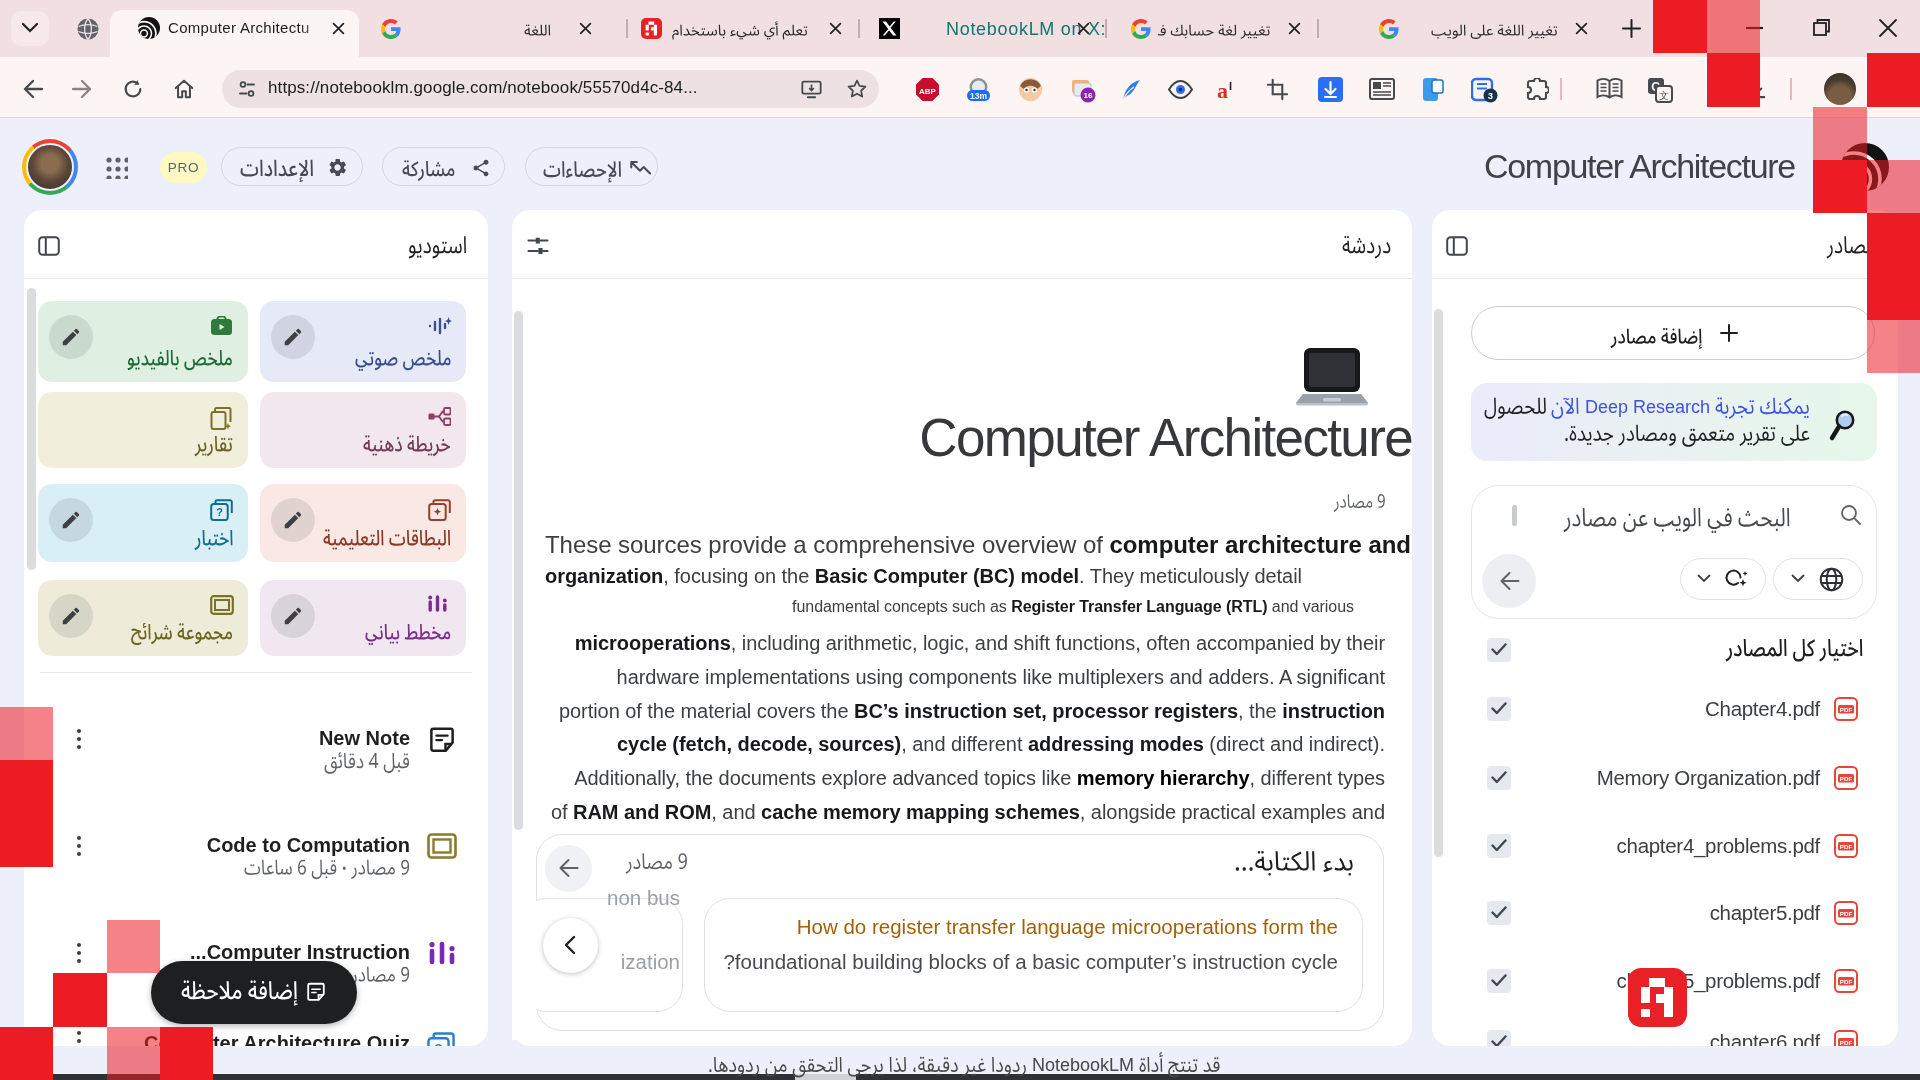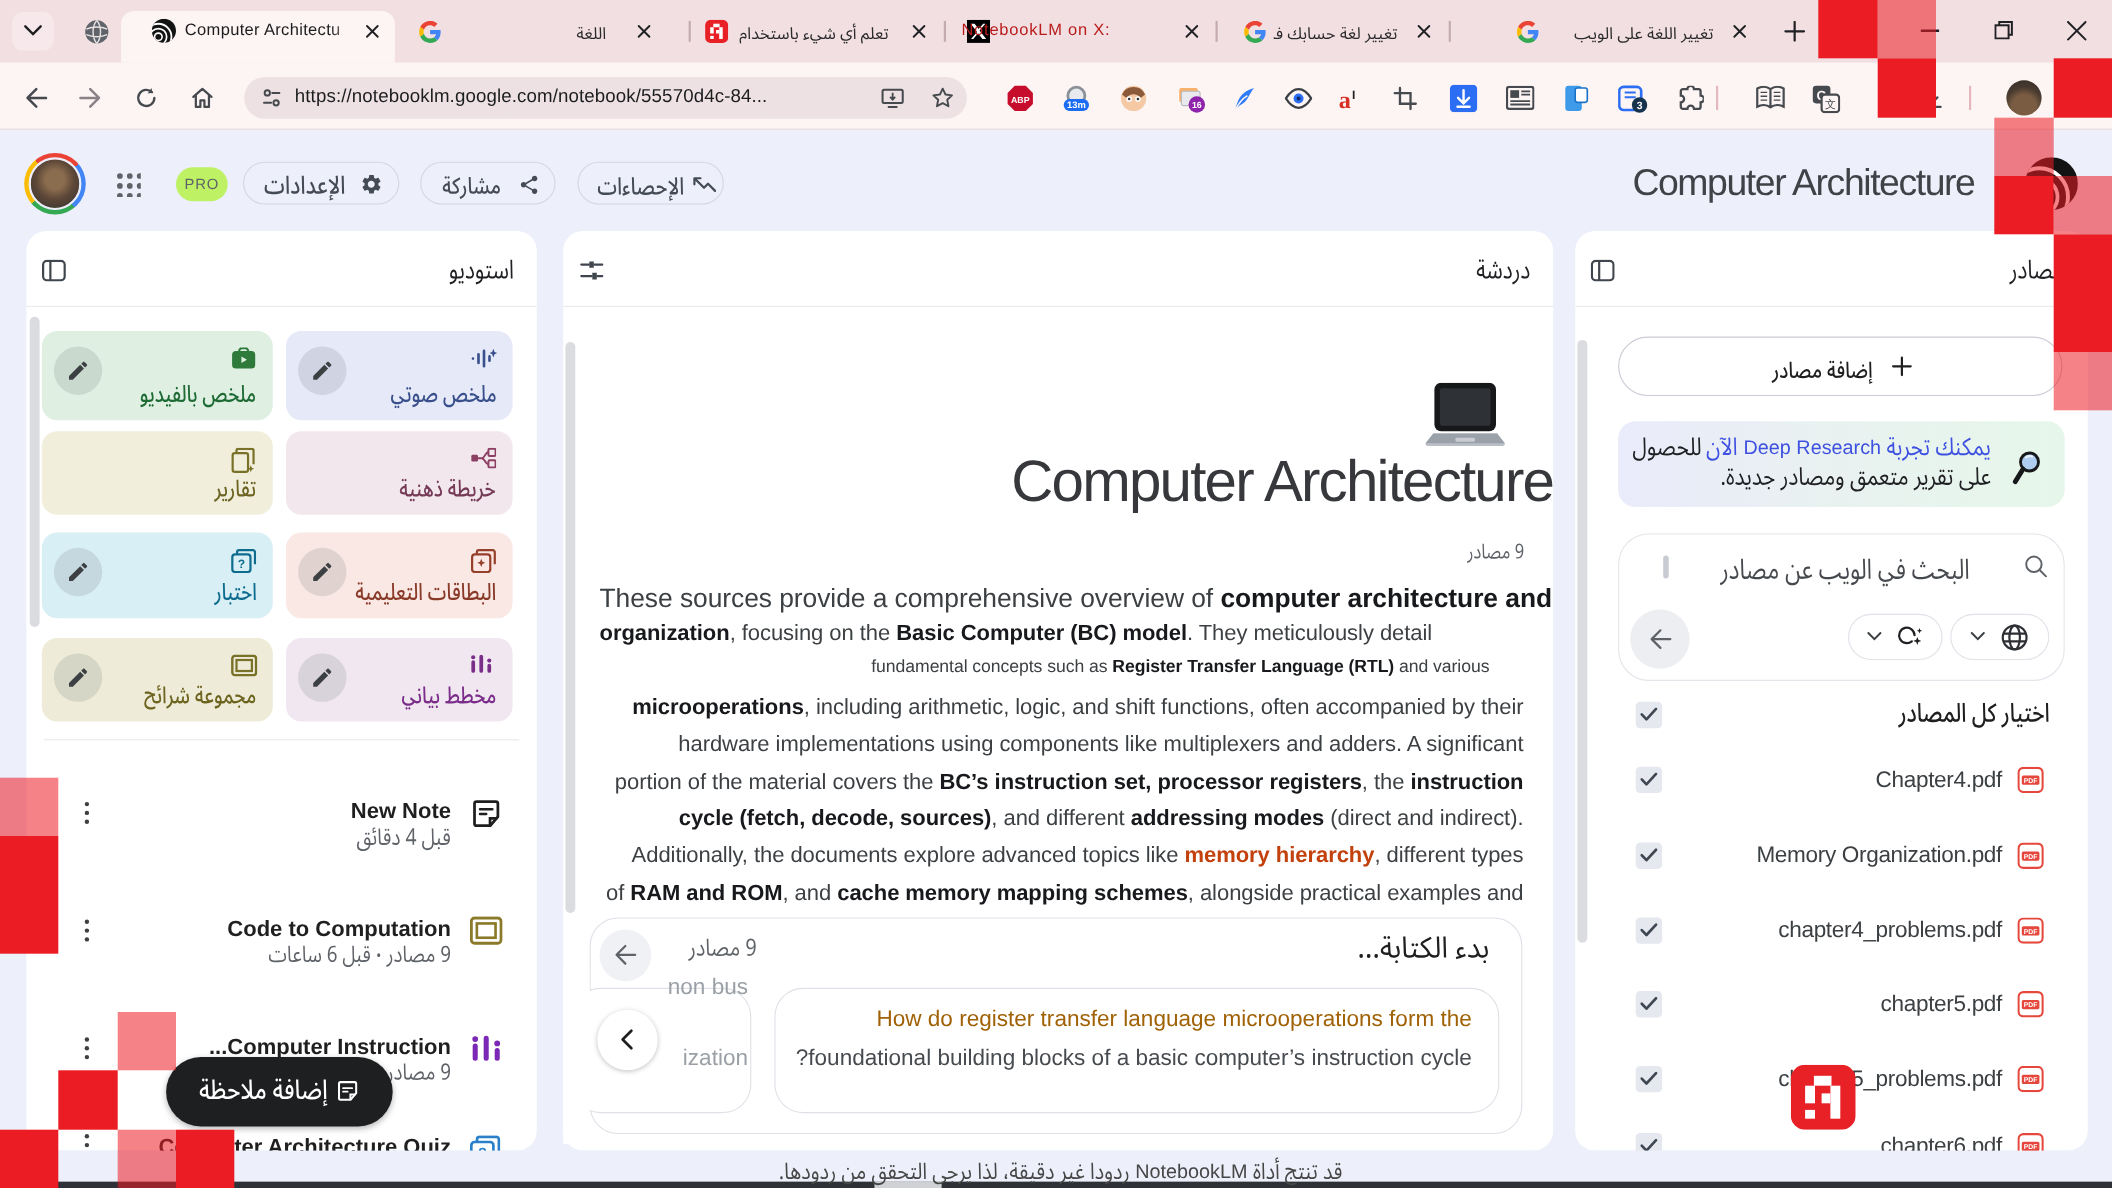--- a/index.html
+++ b/index.html
@@ -64,21 +64,21 @@
     </svg>
   </div>
 <svg class="abs" style="left:829px;top:22px" width="13" height="13" viewBox="0 0 12 12">
     <path d="M1.5 1.5 L10.5 10.5 M10.5 1.5 L1.5 10.5" stroke="#202124" stroke-width="1.6" stroke-linecap="round"></path>
   </svg>
 <div class="abs" style="left:858px;top:19px;width:2px;height:19px;background:#c4abb0"></div>
 <svg class="abs" style="left:879px;top:18px" width="21" height="21" viewBox="0 0 24 24">
     <rect width="24" height="24" fill="#000"></rect>
     <path d="M4 4 L10.5 12.6 L4.3 20 H6.6 L11.6 14 L16.1 20 H20 L13.2 11 L19.2 4 H16.9 L12.2 9.6 L8 4 Z" fill="#fff"></path>
   </svg>
-<div class="abs" style="left:874px;top:19px;font-size:15px;letter-spacing:0.7px;color:#b91c1c;white-space:nowrap">NotebookLM on X:</div>
+<div class="abs" style="left:946px;top:19px;font-size:18px;letter-spacing:0.7px;color:#0f766e;white-space:nowrap">NotebookLM on X:</div>
 <svg class="abs" style="left:1077px;top:22px" width="13" height="13" viewBox="0 0 12 12">
     <path d="M1.5 1.5 L10.5 10.5 M10.5 1.5 L1.5 10.5" stroke="#202124" stroke-width="1.6" stroke-linecap="round"></path>
   </svg>
 <div class="abs" style="left:1105px;top:19px;width:2px;height:19px;background:#c4abb0"></div>
 <svg class="abs" style="left:1131px;top:19px" width="20" height="20" viewBox="0 0 48 48">
     <path fill="#EA4335" d="M24 9.5c3.54 0 6.71 1.22 9.21 3.6l6.85-6.85C35.9 2.38 30.47 0 24 0 14.62 0 6.51 5.38 2.56 13.22l7.98 6.19C12.43 13.72 17.74 9.5 24 9.5z"></path>
     <path fill="#4285F4" d="M46.98 24.55c0-1.57-.15-3.09-.38-4.55H24v9.02h12.94c-.58 2.96-2.26 5.48-4.78 7.18l7.73 6c4.51-4.18 7.09-10.36 7.09-17.65z"></path>
     <path fill="#FBBC05" d="M10.53 28.59c-.48-1.45-.76-2.99-.76-4.59s.27-3.14.76-4.59l-7.98-6.19C.92 16.46 0 20.12 0 24c0 3.88.92 7.54 2.56 10.78l7.97-6.19z"></path>
     <path fill="#34A853" d="M24 48c6.48 0 11.93-2.13 15.89-5.81l-7.73-6c-2.15 1.45-4.92 2.3-8.16 2.3-6.26 0-11.57-4.22-13.47-9.91l-7.98 6.19C6.51 42.62 14.62 48 24 48z"></path>
   </svg>
@@ -232,21 +232,21 @@
     <circle cx="4" cy="4" r="2.6" fill="#5f6368"></circle>
     <circle cx="13" cy="4" r="2.6" fill="#5f6368"></circle>
     <circle cx="22" cy="4" r="2.6" fill="#5f6368"></circle>
     <circle cx="4" cy="13" r="2.6" fill="#5f6368"></circle>
     <circle cx="13" cy="13" r="2.6" fill="#5f6368"></circle>
     <circle cx="22" cy="13" r="2.6" fill="#5f6368"></circle>
     <circle cx="4" cy="22" r="2.6" fill="#5f6368"></circle>
     <circle cx="13" cy="22" r="2.6" fill="#5f6368"></circle>
     <circle cx="22" cy="22" r="2.6" fill="#5f6368"></circle>
   </svg>
-<div class="abs flex" style="left:160px;top:152px;width:47px;height:31px;background:#bef264;border-radius:16px;justify-content:center;font-size:13.5px;color:#5f6368;letter-spacing:0.8px">PRO</div>
+<div class="abs flex" style="left:160px;top:152px;width:47px;height:31px;background:#fef9c3;border-radius:16px;justify-content:center;font-size:13.5px;color:#5f6368;letter-spacing:0.8px">PRO</div>
 <div class="abs" style="left:221px;top:147px;width:142px;height:39px;border:1px solid #d3d7e2;border-radius:20px"></div>
 <svg style="display:block;margin-top:12.5px;position:absolute;left:240px;top:138px" width="74.0" height="35.3" viewBox="0 -1100 3895 1550" preserveAspectRatio="none" overflow="visible">
     <path transform="scale(1,-1)" fill="#454b54" d="M400 -21 426 78Q537 78 618 84Q699 90 751 103Q804 116 830 138Q855 160 855 192Q855 229 842 279Q828 330 807 385L900 415Q913 383 925 345Q936 307 944 270Q952 233 952 202Q952 142 925 100Q898 57 835 31Q772 4 666 -9Q560 -21 400 -21ZM400 -21Q305 -21 236 -8Q166 5 121 31Q75 57 53 96Q31 135 31 188Q31 216 35 244Q39 272 47 300Q54 328 61 353L150 332Q146 316 141 295Q136 274 133 254Q130 233 130 217Q130 169 156 138Q183 108 247 93Q312 78 426 78L446 11ZM566 411Q543 411 527 428Q511 444 511 466Q511 489 527 506Q543 522 566 522Q589 522 605 506Q621 489 621 466Q621 444 605 428Q589 411 566 411ZM419 412Q395 412 379 428Q363 444 363 467Q363 489 379 506Q395 523 419 523Q441 523 457 506Q473 489 473 467Q473 444 457 428Q441 412 419 412Z M1090 0 1070 719H1169L1189 0Z M1285 44 1328 130Q1353 116 1388 105Q1423 94 1467 94Q1513 94 1541 103Q1568 112 1581 130Q1595 147 1595 171Q1595 190 1585 220Q1576 249 1549 299Q1521 349 1465 428L1548 483Q1600 412 1632 351Q1665 290 1680 243Q1696 195 1696 160Q1696 116 1673 79Q1651 41 1602 17Q1553 -6 1472 -6Q1438 -6 1404 -0Q1369 5 1339 16Q1308 28 1285 44Z M1827 0 1807 719H1906L1926 0Z M2203 94Q2251 94 2279 104Q2307 113 2319 131Q2332 148 2332 171Q2332 192 2320 221Q2309 250 2290 285Q2272 320 2249 356Q2226 393 2202 428L2285 483Q2326 424 2355 371Q2385 317 2405 271Q2425 225 2435 186Q2448 146 2465 126Q2482 106 2502 100Q2522 94 2540 94Q2566 94 2577 80Q2589 66 2589 47Q2589 26 2573 11Q2558 -5 2530 -5Q2494 -5 2462 7Q2430 20 2407 47Q2384 75 2373 121L2419 140Q2417 103 2396 70Q2376 36 2331 15Q2286 -6 2209 -6Q2175 -6 2140 -0Q2106 5 2076 16Q2045 28 2022 44L2065 130Q2090 116 2125 105Q2161 94 2203 94Z M2531 -5 2541 94Q2599 94 2631 95Q2663 96 2678 98Q2693 99 2700 99Q2684 109 2663 130Q2641 151 2625 183Q2608 216 2608 261Q2608 319 2636 363Q2664 407 2713 431Q2762 456 2824 456Q2850 456 2876 452Q2902 448 2928 440L2909 346Q2889 351 2867 354Q2845 357 2827 357Q2792 357 2765 345Q2738 332 2723 310Q2708 287 2708 256Q2708 232 2717 213Q2727 193 2743 178Q2758 162 2777 152Q2797 141 2815 135Q2834 130 2848 130Q2864 135 2876 138Q2889 142 2903 147Q2917 152 2936 160Q2955 168 2985 181L3018 91Q2946 60 2873 38Q2801 17 2718 6Q2635 -5 2531 -5Z M3147 -269 3135 -216Q3160 -211 3175 -207Q3190 -204 3209 -199L3203 -219Q3179 -211 3158 -188Q3137 -164 3137 -134Q3137 -106 3150 -87Q3164 -69 3185 -59Q3207 -50 3231 -50Q3242 -50 3253 -52Q3265 -54 3275 -57L3268 -108Q3259 -106 3250 -104Q3242 -103 3232 -103Q3214 -103 3203 -111Q3192 -119 3192 -134Q3192 -151 3204 -164Q3216 -178 3231 -185Q3246 -192 3257 -192L3216 -196Q3240 -190 3262 -183Q3283 -177 3300 -170L3316 -220Q3294 -228 3264 -237Q3235 -246 3204 -255Q3174 -263 3147 -269ZM3443 536Q3443 561 3440 593Q3437 624 3433 655Q3428 686 3424 708L3526 720Q3530 700 3533 668Q3537 635 3539 602Q3542 569 3542 544Q3542 495 3534 449Q3527 404 3512 361Q3497 318 3473 278L3459 256Q3431 213 3392 173Q3353 134 3302 98H3410Q3444 98 3462 105Q3480 112 3487 124Q3493 136 3493 150Q3493 175 3461 214Q3429 253 3373 301Q3316 350 3244 404Q3171 459 3090 514L3145 592Q3244 523 3318 466Q3392 409 3443 363Q3494 316 3525 277Q3557 237 3571 203Q3585 169 3585 139Q3585 114 3577 90Q3569 66 3550 45Q3532 25 3498 12Q3465 0 3414 0H3165V97Q3268 171 3329 239Q3389 308 3416 381Q3443 453 3443 536Z M3735 0 3715 719H3814L3834 0Z"></path>
   </svg>
 <svg class="abs" style="left:327px;top:157px" width="21" height="21" viewBox="0 0 24 24">
     <path fill="#454b54" d="M19.4 13c.04-.33.06-.66.06-1s-.02-.67-.07-1l2.03-1.58c.18-.14.23-.41.11-.61l-1.92-3.32c-.12-.21-.37-.29-.59-.21l-2.39.96c-.5-.38-1.03-.7-1.62-.94L14.64 2.8c-.03-.23-.24-.4-.48-.4h-3.84c-.24 0-.44.17-.47.4l-.36 2.54c-.59.24-1.13.57-1.62.94l-2.39-.96c-.22-.09-.47 0-.59.21L2.97 8.85c-.12.2-.08.47.11.61L5.1 11.04c-.05.33-.08.66-.08 1s.03.67.08 1l-2.03 1.58c-.18.14-.23.41-.11.61l1.92 3.32c.12.21.37.29.59.21l2.39-.96c.5.38 1.03.7 1.62.94l.36 2.54c.03.23.23.4.47.4h3.84c.24 0 .45-.17.48-.4l.36-2.54c.59-.24 1.12-.56 1.62-.94l2.39.96c.22.08.47 0 .59-.21l1.92-3.32c.12-.2.07-.47-.11-.61L19.4 13zm-7.4 2.6c-2 0-3.6-1.6-3.6-3.6s1.6-3.6 3.6-3.6 3.6 1.6 3.6 3.6-1.6 3.6-3.6 3.6z"></path>
   </svg>
 <div class="abs" style="left:382px;top:147px;width:123px;height:39px;border:1px solid #d3d7e2;border-radius:20px"></div>
 <svg style="display:block;margin-top:11.5px;position:absolute;left:402px;top:141px" width="53.4" height="32.5" viewBox="0 -1100 3051 1550" preserveAspectRatio="none" overflow="visible">
     <path transform="scale(1,-1)" fill="#454b54" d="M507 -5Q448 -5 403 11Q359 28 333 66Q308 105 304 173L288 537H386L403 200Q405 155 419 132Q432 109 456 102Q481 94 517 94Q543 94 554 80Q566 66 566 47Q566 26 550 11Q534 -5 507 -5ZM346 100Q286 83 230 83Q174 84 128 101Q83 118 56 151Q29 184 29 232Q29 278 51 317Q73 356 112 386Q151 416 203 436Q255 457 314 465L328 364Q280 362 243 351Q205 340 179 323Q154 306 140 286Q126 266 126 245Q126 225 141 212Q156 199 179 191Q203 184 232 183Q260 182 288 185Q316 189 338 196ZM332 649Q309 649 293 665Q276 681 276 704Q276 726 293 743Q309 760 332 760Q355 760 371 743Q387 726 387 704Q387 681 371 665Q355 649 332 649ZM185 649Q161 649 145 665Q129 682 129 704Q129 726 145 743Q161 760 185 760Q207 760 223 743Q239 726 239 704Q239 682 223 665Q207 649 185 649Z M507 -5 517 94H625Q673 94 702 99Q731 105 746 114Q761 123 766 135Q771 146 771 159Q771 178 755 210Q739 242 689 291Q663 317 636 340Q609 363 585 382Q562 402 548 415Q533 429 533 436Q533 451 536 467Q538 482 542 495Q547 507 554 514Q573 534 605 555Q638 576 681 600Q725 624 780 651Q835 678 900 709L941 621Q868 587 816 562Q764 536 725 516Q687 495 656 476Q626 457 598 436L612 485Q682 430 731 384Q780 337 810 297Q841 256 855 220Q870 183 870 148Q870 125 861 99Q852 72 825 48Q798 25 745 10Q693 -5 607 -5Z M939 -230 903 -139Q1000 -107 1054 -65Q1108 -23 1130 23Q1152 69 1152 113Q1152 141 1145 168Q1139 195 1124 229Q1109 262 1084 307L1174 352Q1211 286 1229 228Q1246 169 1246 122Q1246 63 1228 14Q1210 -35 1179 -75Q1148 -114 1108 -144Q1068 -174 1025 -196Q981 -217 939 -230Z M1609 -5Q1525 -5 1480 13Q1435 32 1418 70Q1401 109 1398 170L1378 719H1477L1498 212Q1500 164 1507 138Q1515 113 1540 104Q1566 94 1619 94Q1645 94 1656 80Q1668 66 1668 47Q1668 26 1652 11Q1636 -5 1609 -5Z M1609 -5 1619 94Q1651 94 1672 99Q1692 104 1705 122Q1719 141 1730 181Q1742 221 1757 292L1848 270Q1843 246 1835 211Q1828 177 1828 149Q1828 133 1836 120Q1844 108 1863 101Q1882 94 1915 94Q1944 94 1963 99Q1981 104 1994 124Q2007 143 2017 185Q2027 226 2038 299L2131 283Q2127 263 2123 237Q2119 211 2116 187Q2113 162 2113 146Q2113 133 2119 120Q2126 108 2146 101Q2166 94 2204 94Q2253 94 2275 115Q2297 135 2297 177Q2297 200 2296 226Q2295 252 2293 284Q2290 316 2285 358L2374 364Q2381 282 2389 229Q2397 177 2411 147Q2426 118 2452 106Q2477 94 2519 94Q2545 94 2556 80Q2568 66 2568 47Q2568 26 2552 11Q2536 -5 2509 -5Q2477 -5 2449 3Q2422 11 2400 27Q2379 42 2364 65Q2349 88 2342 118L2360 112Q2348 65 2324 40Q2300 15 2268 5Q2235 -5 2195 -5Q2151 -5 2121 6Q2090 18 2073 42Q2056 66 2053 104H2087Q2067 57 2045 34Q2022 10 1990 3Q1957 -5 1904 -5Q1877 -5 1847 3Q1817 11 1795 35Q1772 60 1766 111L1803 116Q1785 62 1758 37Q1730 11 1694 3Q1657 -5 1609 -5ZM2064 565Q2042 565 2026 581Q2011 597 2011 619Q2011 641 2026 656Q2042 672 2064 672Q2086 672 2101 656Q2117 641 2117 619Q2117 597 2101 581Q2086 565 2064 565ZM1993 449Q1970 449 1955 465Q1939 481 1939 502Q1939 524 1955 540Q1970 556 1993 556Q2014 556 2030 540Q2045 524 2045 502Q2045 481 2030 465Q2014 449 1993 449ZM2134 449Q2112 449 2096 465Q2081 481 2081 502Q2081 524 2096 540Q2112 556 2134 556Q2156 556 2172 540Q2187 524 2187 502Q2187 481 2172 465Q2156 449 2134 449Z M2509 -5 2519 94Q2546 94 2564 106Q2582 118 2600 146Q2618 174 2640 221Q2669 283 2699 317Q2729 350 2759 363Q2789 375 2819 375Q2856 375 2888 357Q2919 340 2943 309Q2967 279 2980 243Q2994 206 2994 169Q2994 111 2972 74Q2951 36 2916 18Q2882 0 2842 0Q2807 0 2756 13Q2705 26 2635 74L2677 155Q2725 124 2765 111Q2804 99 2830 99Q2856 99 2872 106Q2888 113 2895 127Q2903 141 2903 160Q2903 186 2890 213Q2877 240 2857 258Q2837 276 2814 276Q2795 276 2779 265Q2762 253 2746 226Q2729 198 2707 151Q2684 99 2662 68Q2640 37 2617 21Q2595 5 2569 0Q2542 -5 2509 -5Z"></path>
@@ -474,21 +474,21 @@
 <svg style="display:block;margin-top:10.3px;position:absolute;left:1334.4px;top:477px" width="51.6" height="29.1" viewBox="0 -1100 3441 1550" preserveAspectRatio="none" overflow="visible">
     <path transform="scale(1,-1)" fill="#5f6368" d="M4 -230 -25 -154Q76 -122 130 -78Q185 -33 206 15Q226 63 226 107Q226 135 220 161Q214 187 199 220Q184 253 157 302L230 339Q268 274 284 216Q301 158 301 114Q301 51 280 0Q260 -51 226 -90Q193 -130 154 -158Q114 -186 74 -204Q35 -222 4 -230Z M402 45 442 114Q462 101 498 89Q534 77 582 77Q632 77 662 87Q691 97 704 116Q718 136 718 162Q718 182 710 212Q701 241 673 292Q645 342 587 424L656 469Q709 396 740 337Q772 278 786 234Q799 189 799 157Q799 117 779 80Q759 42 712 18Q665 -6 582 -6Q546 -6 512 0Q479 6 451 18Q423 29 402 45Z M1135 -5Q1055 -5 1012 13Q970 31 954 69Q938 107 936 167L916 714H998L1018 199Q1020 150 1028 124Q1035 97 1062 87Q1088 77 1145 77Q1166 77 1176 66Q1185 54 1185 38Q1185 22 1171 8Q1157 -5 1135 -5Z M2084 -5Q2058 -5 2018 0Q1979 6 1938 20Q1898 34 1870 59L1952 100Q1987 86 2024 82Q2062 77 2094 77Q2115 77 2124 66Q2134 54 2134 38Q2134 22 2120 8Q2106 -5 2084 -5ZM1619 -18Q1531 -18 1472 -12Q1412 -5 1375 8Q1338 21 1319 41Q1300 61 1293 89L1316 97Q1291 49 1262 28Q1233 6 1202 0Q1170 -5 1135 -5L1145 77Q1180 77 1202 87Q1225 97 1240 120Q1254 143 1265 181Q1276 219 1289 275L1362 256Q1356 233 1351 212Q1346 191 1344 176Q1341 160 1341 151Q1341 127 1352 110Q1363 94 1394 84Q1425 73 1484 68Q1542 64 1637 64Q1703 64 1755 72Q1807 80 1842 96Q1878 113 1897 137Q1916 161 1916 192Q1916 214 1905 236Q1894 257 1871 272Q1848 287 1810 287Q1762 287 1714 262Q1667 237 1624 200Q1582 162 1549 123Q1516 84 1496 55L1409 58Q1441 110 1486 164Q1530 219 1584 266Q1637 312 1696 340Q1755 369 1816 369Q1871 369 1910 346Q1950 324 1972 286Q1993 248 1993 200Q1993 141 1958 92Q1924 42 1842 12Q1760 -18 1619 -18Z M2084 -5 2094 77Q2122 77 2141 89Q2160 101 2178 129Q2196 157 2217 204Q2246 268 2274 301Q2303 334 2332 346Q2360 358 2388 358Q2422 358 2451 340Q2480 323 2502 294Q2524 265 2536 230Q2549 196 2549 162Q2549 102 2528 66Q2507 31 2474 16Q2442 0 2407 0Q2376 0 2328 12Q2279 24 2205 73L2244 136Q2293 105 2332 94Q2372 82 2398 82Q2427 82 2444 90Q2461 99 2469 115Q2477 131 2477 151Q2477 180 2463 209Q2449 238 2428 257Q2406 276 2382 276Q2364 276 2347 266Q2330 256 2312 229Q2294 202 2271 151Q2247 97 2226 66Q2204 34 2182 19Q2160 4 2136 -0Q2113 -5 2084 -5Z M3389 409Q3389 348 3380 288Q3372 227 3351 174Q3330 120 3293 78Q3256 37 3199 14Q3142 -10 3061 -10Q3041 -10 3014 -8Q2988 -5 2971 0V75Q2989 69 3013 66Q3037 62 3059 62Q3129 62 3174 85Q3220 108 3247 148Q3274 187 3286 240Q3298 292 3300 350H3294Q3279 327 3256 308Q3233 289 3200 278Q3168 267 3124 267Q3063 267 3016 292Q2970 318 2944 366Q2919 414 2919 483Q2919 558 2948 612Q2976 666 3027 695Q3078 724 3147 724Q3198 724 3242 704Q3286 685 3319 646Q3352 607 3370 548Q3389 489 3389 409ZM3147 650Q3085 650 3046 609Q3006 568 3006 484Q3006 416 3040 376Q3073 337 3143 337Q3191 337 3226 356Q3261 375 3280 405Q3300 435 3300 467Q3300 499 3290 532Q3281 564 3262 591Q3243 618 3214 634Q3185 650 3147 650Z"></path>
   </svg>
 <div class="abs" style="left:545px;top:531px;width:840px;font-size:24px;color:#3c4043;text-align:right;white-space:nowrap;letter-spacing:-0.05px"><span>These sources provide a comprehensive overview of </span><b style="color:#17191c">computer architecture and</b></div>
 <div class="abs" style="left:545px;top:565px;width:840px;font-size:20px;color:#3c4043;white-space:nowrap;letter-spacing:-0.05px"><b style="color:#17191c">organization</b><span>, focusing on the </span><b style="color:#17191c">Basic Computer (BC) model</b><span>. They meticulously detail</span></div>
 <div class="abs" style="left:514px;top:598px;width:840px;font-size:16px;color:#3c4043;text-align:right;white-space:nowrap;letter-spacing:-0.05px"><span>fundamental concepts such as </span><b style="color:#17191c">Register Transfer Language (RTL)</b><span> and various</span></div>
 <div class="abs" style="left:545px;top:632px;width:840px;font-size:20px;color:#3c4043;text-align:right;white-space:nowrap;letter-spacing:-0.05px"><b style="color:#17191c">microoperations</b><span>, including arithmetic, logic, and shift functions, often accompanied by their</span></div>
 <div class="abs" style="left:545px;top:666px;width:840px;font-size:20px;color:#3c4043;text-align:right;white-space:nowrap;letter-spacing:-0.05px"><span>hardware implementations using components like multiplexers and adders. A significant</span></div>
 <div class="abs" style="left:545px;top:700px;width:840px;font-size:20px;color:#3c4043;text-align:right;white-space:nowrap;letter-spacing:-0.05px"><span>portion of the material covers the </span><b style="color:#17191c">BC’s instruction set, processor registers</b><span>, the </span><b style="color:#17191c">instruction</b></div>
 <div class="abs" style="left:545px;top:733px;width:840px;font-size:20px;color:#3c4043;text-align:right;white-space:nowrap;letter-spacing:-0.05px"><b style="color:#17191c">cycle (fetch, decode, sources)</b><span>, and different </span><b style="color:#17191c">addressing modes</b><span> (direct and indirect).</span></div>
-<div class="abs" style="left:545px;top:767px;width:840px;font-size:20px;color:#3c4043;text-align:right;white-space:nowrap;letter-spacing:-0.05px"><span>Additionally, the documents explore advanced topics like </span><b style="color:#c2410c">memory hierarchy</b><span>, different types</span></div>
+<div class="abs" style="left:545px;top:767px;width:840px;font-size:20px;color:#3c4043;text-align:right;white-space:nowrap;letter-spacing:-0.05px"><span>Additionally, the documents explore advanced topics like </span><b style="color:#000000">memory hierarchy</b><span>, different types</span></div>
 <div class="abs" style="left:545px;top:801px;width:840px;font-size:20px;color:#3c4043;text-align:right;white-space:nowrap;letter-spacing:-0.05px"><span>of </span><b style="color:#17191c">RAM and ROM</b><span>, and </span><b style="color:#17191c">cache memory mapping schemes</b><span>, alongside practical examples and</span></div>
 <div class="abs" style="left:536px;top:834px;width:848px;height:197px;background:#fff;border:1px solid #dde0e6;border-radius:26px"></div>
 <svg style="display:block;margin-top:14.7px;position:absolute;left:1234.1px;top:826px" width="119.9" height="41.5" viewBox="0 -1100 4701 1550" preserveAspectRatio="none" overflow="visible">
     <path transform="scale(1,-1)" fill="#1f1f1f" d="M72 54Q72 91 90 106Q108 121 133 121Q159 121 178 106Q196 91 196 54Q196 18 178 2Q159 -14 133 -14Q108 -14 90 2Q72 18 72 54Z M340 54Q340 91 358 106Q376 121 401 121Q427 121 446 106Q464 91 464 54Q464 18 446 2Q427 -14 401 -14Q376 -14 358 2Q340 18 340 54Z M608 54Q608 91 626 106Q644 121 669 121Q695 121 714 106Q732 91 732 54Q732 18 714 2Q695 -14 669 -14Q644 -14 626 2Q608 18 608 54Z M1290 -5Q1236 -5 1194 10Q1153 26 1128 64Q1104 101 1101 168L1085 516H1166L1182 186Q1185 139 1199 116Q1213 92 1238 84Q1264 77 1300 77Q1321 77 1330 66Q1340 54 1340 38Q1340 22 1326 8Q1312 -5 1290 -5ZM1139 105Q1082 87 1028 87Q974 87 930 103Q886 119 860 150Q834 180 834 223Q834 265 856 302Q877 339 914 368Q952 397 1002 416Q1051 436 1107 443L1121 359Q1071 357 1032 346Q994 334 968 316Q941 298 927 277Q913 256 913 236Q913 214 929 200Q945 186 970 178Q995 171 1025 170Q1055 168 1083 172Q1111 175 1131 182ZM1118 631Q1097 631 1082 646Q1068 660 1068 680Q1068 700 1082 715Q1097 730 1118 730Q1138 730 1152 715Q1167 700 1167 680Q1167 660 1152 646Q1138 631 1118 631ZM981 631Q960 631 946 646Q931 660 931 680Q931 700 946 715Q960 730 981 730Q1001 730 1016 715Q1030 700 1030 680Q1030 660 1016 646Q1001 631 981 631Z M1290 -5 1300 77Q1349 77 1378 83Q1407 89 1420 108Q1433 126 1433 163Q1433 188 1425 222Q1417 257 1404 296Q1391 335 1376 373L1457 403Q1470 371 1482 330Q1493 289 1501 249Q1509 209 1509 179Q1509 139 1500 108Q1492 78 1475 56Q1458 35 1432 22Q1405 8 1370 2Q1335 -5 1290 -5ZM1397 -191Q1376 -191 1362 -176Q1347 -162 1347 -142Q1347 -122 1362 -107Q1376 -92 1397 -92Q1417 -92 1432 -107Q1446 -122 1446 -142Q1446 -162 1432 -176Q1417 -191 1397 -191Z M1850 -5Q1770 -5 1728 13Q1685 31 1669 69Q1653 107 1651 167L1631 714H1713L1733 199Q1735 150 1742 124Q1750 97 1776 87Q1803 77 1860 77Q1881 77 1890 66Q1900 54 1900 38Q1900 22 1886 8Q1872 -5 1850 -5Z M1850 -5 1860 77Q1910 77 1938 84Q1966 92 1980 114Q1995 135 2004 176Q2013 217 2026 283L2104 268Q2100 250 2095 228Q2090 206 2086 184Q2083 163 2083 147Q2083 132 2085 119Q2087 106 2100 97Q2113 88 2144 82Q2175 77 2233 77Q2254 77 2264 66Q2273 54 2273 38Q2273 22 2259 8Q2245 -5 2223 -5Q2162 -5 2126 2Q2090 8 2072 21Q2053 34 2046 54Q2038 73 2034 99L2064 97Q2048 65 2030 45Q2011 25 1987 14Q1963 3 1930 -1Q1896 -5 1850 -5ZM2117 386Q2096 386 2082 400Q2067 415 2067 435Q2067 455 2082 470Q2096 485 2117 485Q2137 485 2152 470Q2166 455 2166 435Q2166 415 2152 400Q2137 386 2117 386ZM1980 386Q1959 386 1944 400Q1930 415 1930 435Q1930 455 1944 470Q1959 485 1980 485Q2000 485 2014 470Q2029 455 2029 435Q2029 415 2014 400Q2000 386 1980 386Z M2223 -5 2233 77H2310Q2393 77 2433 86Q2473 95 2486 110Q2498 125 2498 141Q2498 165 2480 194Q2462 223 2434 254Q2406 284 2374 314Q2343 344 2315 369Q2287 394 2269 412Q2251 431 2251 439Q2251 454 2254 468Q2256 482 2260 494Q2265 506 2272 513Q2292 534 2327 558Q2362 581 2408 606Q2454 630 2506 656Q2558 681 2611 707L2645 633Q2597 609 2549 586Q2501 562 2456 539Q2411 516 2372 492Q2332 469 2300 445L2306 479Q2351 441 2391 406Q2431 371 2467 334Q2503 298 2534 256Q2565 214 2592 163Q2613 124 2641 106Q2669 88 2696 82Q2724 77 2741 77Q2762 77 2772 66Q2781 54 2781 38Q2781 22 2767 8Q2753 -5 2731 -5Q2704 -5 2668 4Q2631 12 2596 37Q2561 62 2538 113L2568 101Q2553 74 2534 54Q2514 35 2484 22Q2454 8 2411 2Q2368 -5 2306 -5Z M2731 -5 2740 77Q2797 77 2820 88Q2843 99 2846 127Q2850 155 2848 205L2829 714H2910L2930 214Q2932 161 2926 120Q2921 79 2900 51Q2880 23 2840 9Q2799 -5 2731 -5Z M3083 0 3063 714H3144L3164 0Z M3655 47Q3634 53 3614 66Q3595 78 3580 97Q3564 116 3555 140Q3546 165 3546 193Q3546 244 3570 280Q3593 317 3632 336Q3670 355 3716 355Q3733 355 3753 352Q3773 348 3791 343L3778 268Q3763 272 3746 274Q3729 277 3716 277Q3686 277 3666 266Q3645 254 3635 235Q3625 216 3625 193Q3625 161 3644 136Q3663 110 3690 95Q3717 80 3742 80ZM3529 -58 3506 18Q3546 27 3602 43Q3657 59 3718 80Q3779 100 3835 123L3865 50Q3836 38 3792 22Q3749 7 3700 -8Q3652 -24 3607 -38Q3562 -51 3529 -58Z M4115 77Q4165 77 4194 87Q4224 97 4238 116Q4251 136 4251 162Q4251 182 4240 210Q4230 238 4212 272Q4194 307 4170 346Q4147 384 4120 424L4189 469Q4228 410 4257 358Q4286 305 4306 260Q4326 214 4338 174Q4352 130 4370 109Q4387 88 4406 82Q4425 77 4441 77Q4462 77 4472 66Q4482 54 4482 38Q4482 22 4468 8Q4454 -5 4432 -5Q4399 -5 4368 8Q4336 20 4313 48Q4290 77 4281 125L4321 157Q4321 117 4304 80Q4287 42 4242 18Q4198 -6 4115 -6Q4079 -6 4046 0Q4012 6 3984 18Q3956 29 3935 45L3975 114Q3995 101 4031 89Q4067 77 4115 77Z M4432 -5 4442 77Q4491 77 4520 83Q4549 89 4562 108Q4575 126 4575 163Q4575 188 4567 222Q4559 257 4546 296Q4533 335 4518 373L4599 403Q4612 371 4624 330Q4635 289 4643 249Q4651 209 4651 179Q4651 139 4642 108Q4634 78 4617 56Q4600 35 4574 22Q4547 8 4512 2Q4477 -5 4432 -5ZM4539 -191Q4518 -191 4504 -176Q4489 -162 4489 -142Q4489 -122 4504 -107Q4518 -92 4539 -92Q4559 -92 4574 -107Q4588 -122 4588 -142Q4588 -162 4574 -176Q4559 -191 4539 -191Z"></path>
   </svg>
 <svg style="display:block;margin-top:11.9px;position:absolute;left:626px;top:833px" width="61.9" height="33.5" viewBox="0 -1100 3441 1550" preserveAspectRatio="none" overflow="visible">
     <path transform="scale(1,-1)" fill="#5f6368" d="M4 -230 -25 -154Q76 -122 130 -78Q185 -33 206 15Q226 63 226 107Q226 135 220 161Q214 187 199 220Q184 253 157 302L230 339Q268 274 284 216Q301 158 301 114Q301 51 280 0Q260 -51 226 -90Q193 -130 154 -158Q114 -186 74 -204Q35 -222 4 -230Z M402 45 442 114Q462 101 498 89Q534 77 582 77Q632 77 662 87Q691 97 704 116Q718 136 718 162Q718 182 710 212Q701 241 673 292Q645 342 587 424L656 469Q709 396 740 337Q772 278 786 234Q799 189 799 157Q799 117 779 80Q759 42 712 18Q665 -6 582 -6Q546 -6 512 0Q479 6 451 18Q423 29 402 45Z M1135 -5Q1055 -5 1012 13Q970 31 954 69Q938 107 936 167L916 714H998L1018 199Q1020 150 1028 124Q1035 97 1062 87Q1088 77 1145 77Q1166 77 1176 66Q1185 54 1185 38Q1185 22 1171 8Q1157 -5 1135 -5Z M2084 -5Q2058 -5 2018 0Q1979 6 1938 20Q1898 34 1870 59L1952 100Q1987 86 2024 82Q2062 77 2094 77Q2115 77 2124 66Q2134 54 2134 38Q2134 22 2120 8Q2106 -5 2084 -5ZM1619 -18Q1531 -18 1472 -12Q1412 -5 1375 8Q1338 21 1319 41Q1300 61 1293 89L1316 97Q1291 49 1262 28Q1233 6 1202 0Q1170 -5 1135 -5L1145 77Q1180 77 1202 87Q1225 97 1240 120Q1254 143 1265 181Q1276 219 1289 275L1362 256Q1356 233 1351 212Q1346 191 1344 176Q1341 160 1341 151Q1341 127 1352 110Q1363 94 1394 84Q1425 73 1484 68Q1542 64 1637 64Q1703 64 1755 72Q1807 80 1842 96Q1878 113 1897 137Q1916 161 1916 192Q1916 214 1905 236Q1894 257 1871 272Q1848 287 1810 287Q1762 287 1714 262Q1667 237 1624 200Q1582 162 1549 123Q1516 84 1496 55L1409 58Q1441 110 1486 164Q1530 219 1584 266Q1637 312 1696 340Q1755 369 1816 369Q1871 369 1910 346Q1950 324 1972 286Q1993 248 1993 200Q1993 141 1958 92Q1924 42 1842 12Q1760 -18 1619 -18Z M2084 -5 2094 77Q2122 77 2141 89Q2160 101 2178 129Q2196 157 2217 204Q2246 268 2274 301Q2303 334 2332 346Q2360 358 2388 358Q2422 358 2451 340Q2480 323 2502 294Q2524 265 2536 230Q2549 196 2549 162Q2549 102 2528 66Q2507 31 2474 16Q2442 0 2407 0Q2376 0 2328 12Q2279 24 2205 73L2244 136Q2293 105 2332 94Q2372 82 2398 82Q2427 82 2444 90Q2461 99 2469 115Q2477 131 2477 151Q2477 180 2463 209Q2449 238 2428 257Q2406 276 2382 276Q2364 276 2347 266Q2330 256 2312 229Q2294 202 2271 151Q2247 97 2226 66Q2204 34 2182 19Q2160 4 2136 -0Q2113 -5 2084 -5Z M3389 409Q3389 348 3380 288Q3372 227 3351 174Q3330 120 3293 78Q3256 37 3199 14Q3142 -10 3061 -10Q3041 -10 3014 -8Q2988 -5 2971 0V75Q2989 69 3013 66Q3037 62 3059 62Q3129 62 3174 85Q3220 108 3247 148Q3274 187 3286 240Q3298 292 3300 350H3294Q3279 327 3256 308Q3233 289 3200 278Q3168 267 3124 267Q3063 267 3016 292Q2970 318 2944 366Q2919 414 2919 483Q2919 558 2948 612Q2976 666 3027 695Q3078 724 3147 724Q3198 724 3242 704Q3286 685 3319 646Q3352 607 3370 548Q3389 489 3389 409ZM3147 650Q3085 650 3046 609Q3006 568 3006 484Q3006 416 3040 376Q3073 337 3143 337Q3191 337 3226 356Q3261 375 3280 405Q3300 435 3300 467Q3300 499 3290 532Q3281 564 3262 591Q3243 618 3214 634Q3185 650 3147 650Z"></path>
   </svg>
 <div class="abs" style="left:545px;top:845px;width:47px;height:47px;border-radius:50%;background:#eff1f4"></div>
 <svg class="abs" style="left:557px;top:858px" width="22" height="20" viewBox="0 0 21 20">

